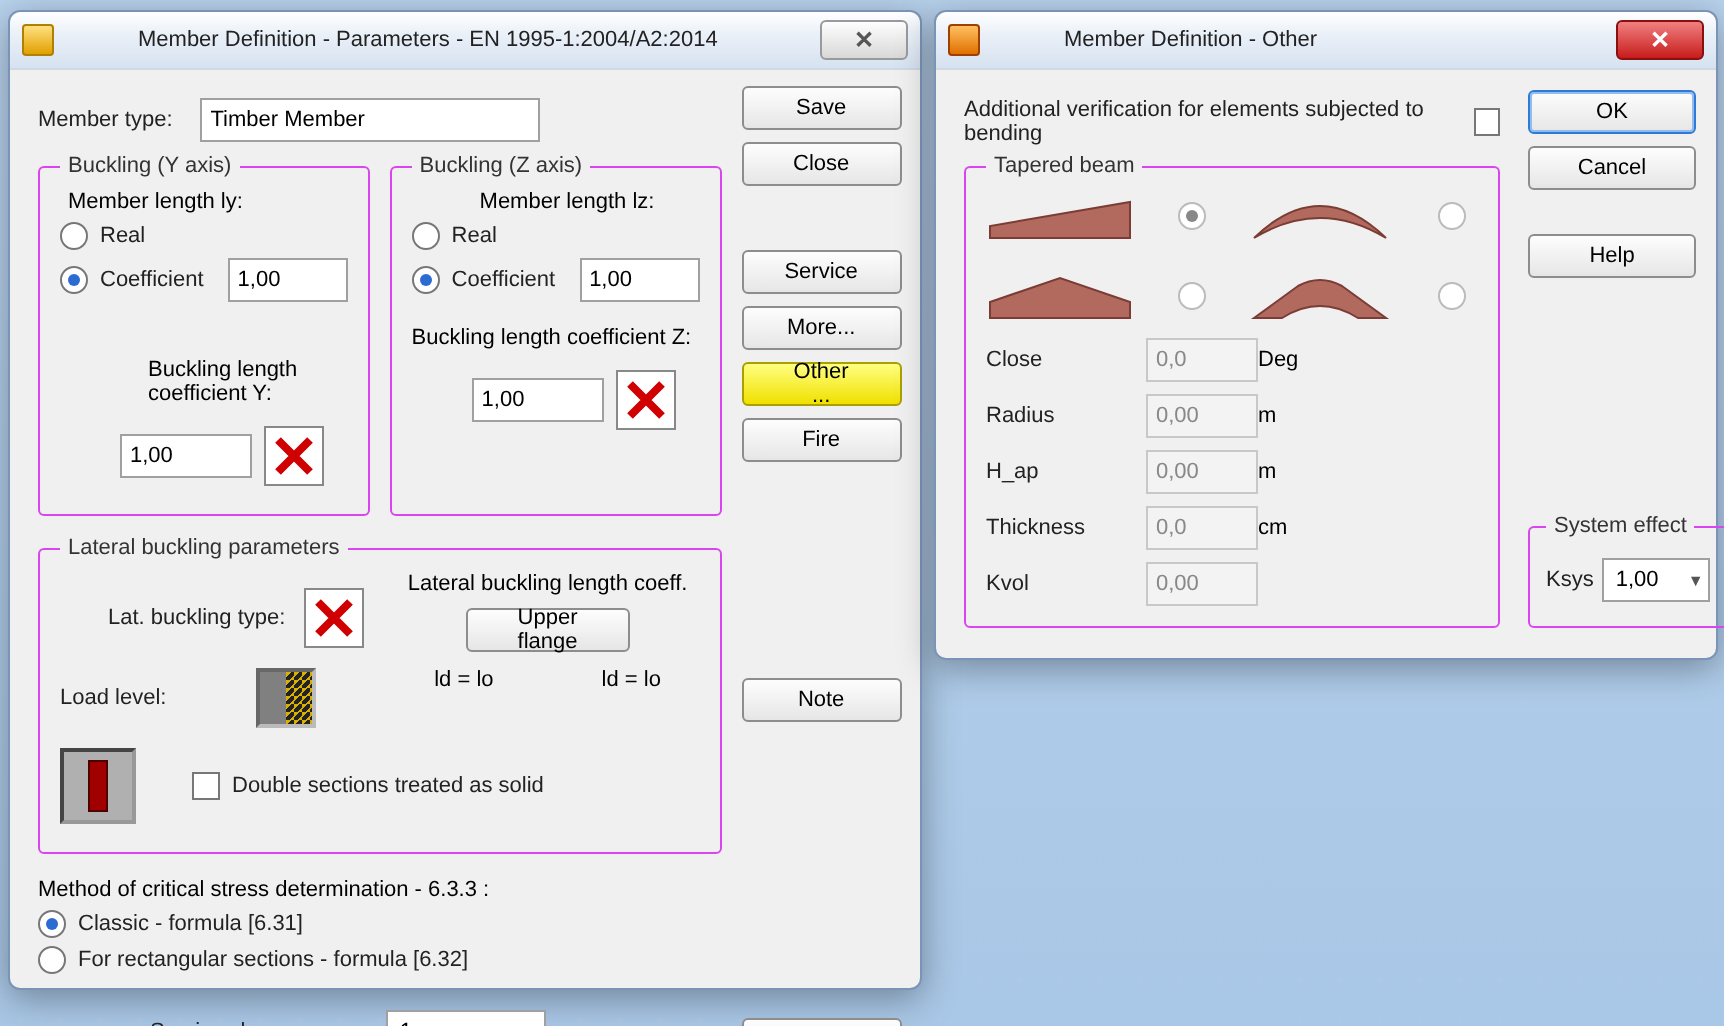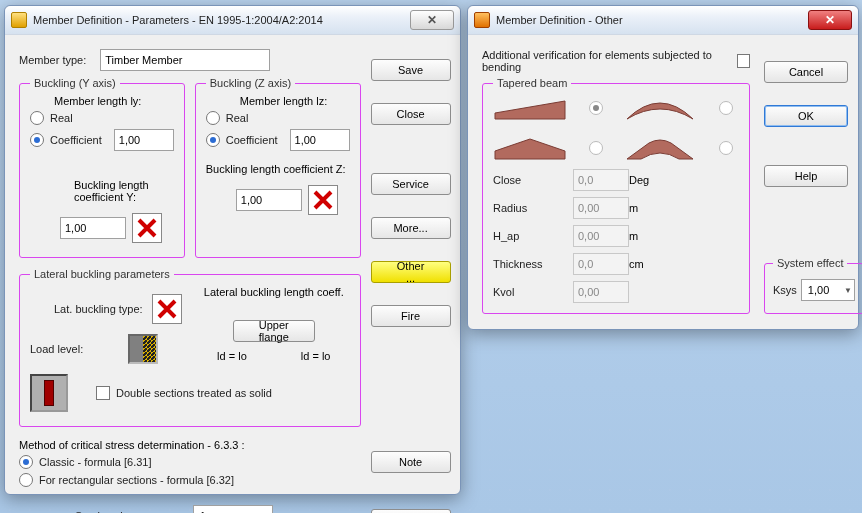--- a/index.html
+++ b/index.html
@@ -23,20 +23,21 @@
     box-shadow: 0 4px 18px rgba(0,0,0,0.35);
   }
   .titlebar {
     height: 28px;
     background: linear-gradient(to bottom, #ffffff 0%, #eaf0f8 40%, #d6e2f0 100%);
     border-bottom: 1px solid #cfd8e4;
     border-radius: 6px 6px 0 0;
     display: flex;
     align-items: center;
     padding: 0 6px;
+    gap: 36px;
   }
   .titlebar .title {
     flex: 1;
     margin-left: 6px;
     color: #222;
   }
   .appicon {
     width: 16px;
     height: 16px;
     display: inline-block;
@@ -93,21 +94,20 @@
     height: 22px;
     background: linear-gradient(#fdfdfd,#e6e6e6);
     border:1px solid #8d8d8d;
     border-radius:3px;
     font: inherit;
     cursor:pointer;
     padding:0 22px;
     display:flex;
     align-items:center;
     justify-content:center;
-    margin-top:16px;
   }
   .btn.default {
     border:1px solid #3079d6;
     box-shadow: 0 0 0 1px #8fbdf0 inset;
   }
   .btn.hilite {
     background: linear-gradient(#ffff80,#f0e000);
     border-color:#aaa000;
   }
   .spacer-sm { height:10px; }
@@ -185,21 +185,21 @@
   <div class="dlg-body">
     <div class="col-main">
       <div class="row">
         <label>Member type:</label>
         <input class="input" style="width: 160px; margin-left: 8px;" value="Timber Member">
       </div>
 
       <div class="panel-row" style="margin-top:6px;">
         <fieldset class="half">
           <legend>Buckling (Y axis)</legend>
-          <div style="margin:0 0 2px 24px;">Member length ly:</div>
+          <div style="margin:0 0 2px 4px;">Member length ly:</div>
           <div class="row">
             <span class="radio"></span>
             <label>Real</label>
           </div>
           <div class="row">
             <span class="radio checked"></span>
             <label>Coefficient</label>
             <input class="input" style="width: 50px; margin-left: 6px;" value="1,00">
           </div>
           <div style="margin-top:28px;padding-left:44px;">Buckling length coefficient Y:</div>
@@ -369,22 +369,22 @@
           <span>cm</span>
 
           <label>Kvol</label>
           <input class="input" disabled="" style="width: 46px;" value="0,00">
           <span></span>
         </div>
       </fieldset>
     </div>
 
     <div style="width:84px; display:flex; flex-direction:column; gap:6px;">
+      <button class="btn default">OK</button>
       <button class="btn">Cancel</button>
-      <button class="btn default">OK</button>
       <div class="spacer-sm"></div>
       <button class="btn">Help</button>
       <div style="flex:1;"></div>
       <fieldset style="padding:6px 8px 8px;">
         <legend>System effect</legend>
         <div class="row" style="gap:4px;">
           <label>Ksys</label>
           <div class="select" style="width:44px;">
             <span>1,00</span>
             <span class="arrow">▼</span>

